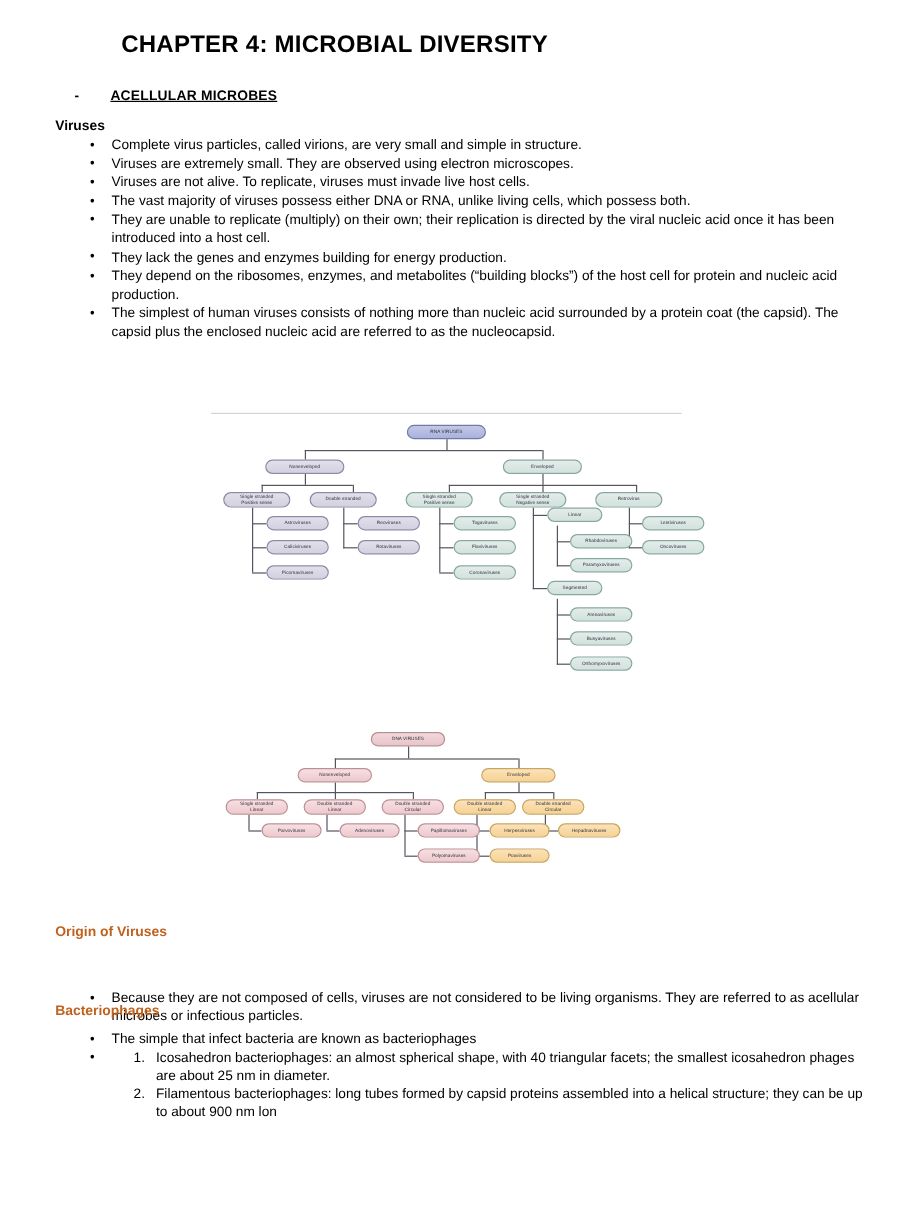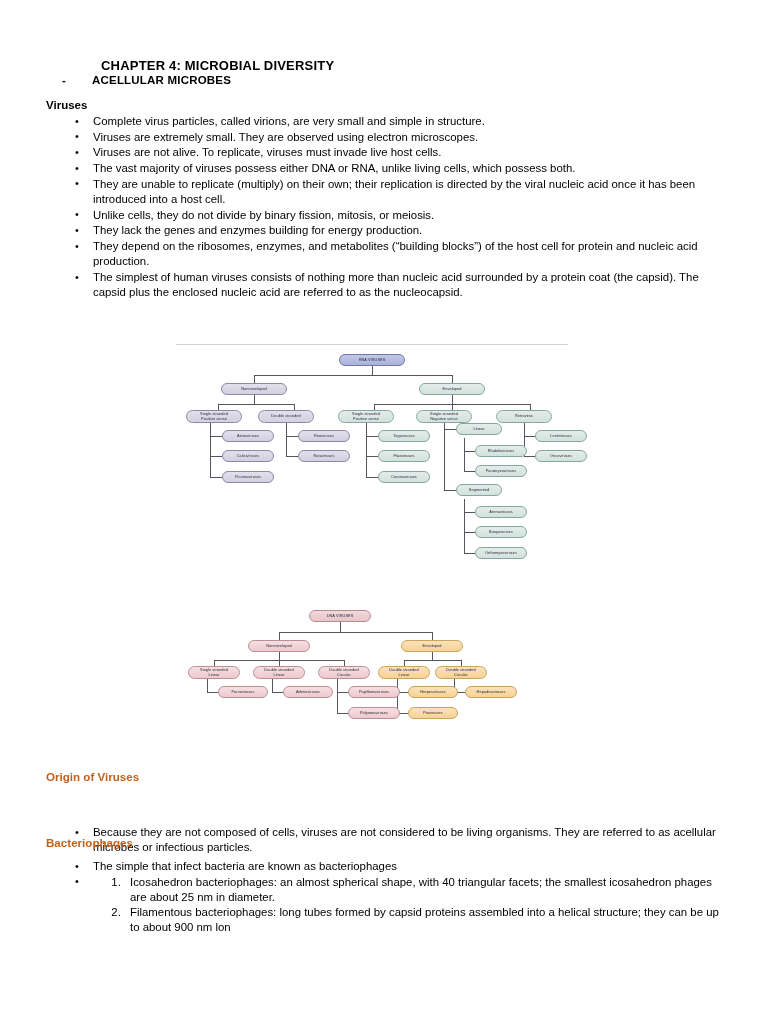--- a/index.html
+++ b/index.html
@@ -20,37 +20,38 @@
     left: 0; top: 0;
     width: 768px;
     height: 1024px;
     padding: 0;
   }
 
   
   .chapter-title {
     position: absolute;
     left: 101px;
-    top: 58px;
-    font-size: 13px;
+    top: 26px;
+    font-size: 20px;
     font-weight: bold;
     letter-spacing: 0.2px;
   }
   .acellular-row {
     position: absolute;
     left: 62px;
     top: 74px;
     font-size: 11.5px;
     font-weight: bold;
   }
   .acellular-row .dash {
     display: inline-block;
     width: 30px;
   }
   .acellular-row .ul {
+    text-decoration: underline;
     letter-spacing: 0.2px;
   }
   .viruses-head {
     position: absolute;
     left: 46px;
     top: 99px;
     font-size: 11.5px;
     font-weight: bold;
   }
 
@@ -174,21 +175,20 @@
   </div>
 
   <div class="viruses-head">Viruses</div>
 
   <ul class="bullets" id="virus-bullets">
     <li>Complete virus particles, called virions, are very small and simple in structure.</li>
     <li>Viruses are extremely small. They are observed using electron microscopes.</li>
     <li>Viruses are not alive. To replicate, viruses must invade live host cells.</li>
     <li>The vast majority of viruses possess either DNA or RNA, unlike living cells, which possess both.</li>
     <li>They are unable to replicate (multiply) on their own; their replication is directed by the viral nucleic acid once it has been introduced into a host cell.</li>
-    <li>Unlike cells, they do not divide by binary fission, mitosis, or meiosis.</li>
     <li>They lack the genes and enzymes building for energy production.</li>
     <li>They depend on the ribosomes, enzymes, and metabolites (“building blocks”) of the host cell for protein and nucleic acid production.</li>
     <li>The simplest of human viruses consists of nothing more than nucleic acid surrounded by a protein coat (the capsid). The capsid plus the enclosed nucleic acid are referred to as the nucleocapsid.</li>
   </ul>
 
   <div class="diagram" id="rna-diagram">
     <div class="topline"></div>
 
     <div class="edge v" style="left:196px; top:26px; height:9px;"></div>
     <div class="edge h" style="left:78px; top:35px; width:198px;"></div>

